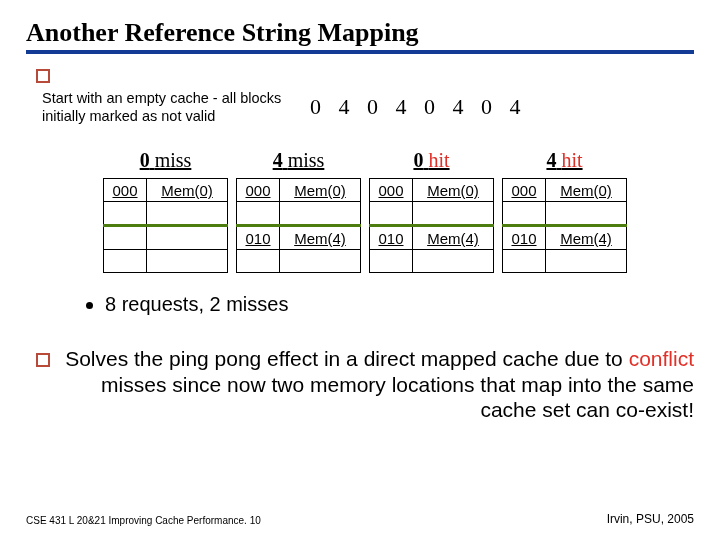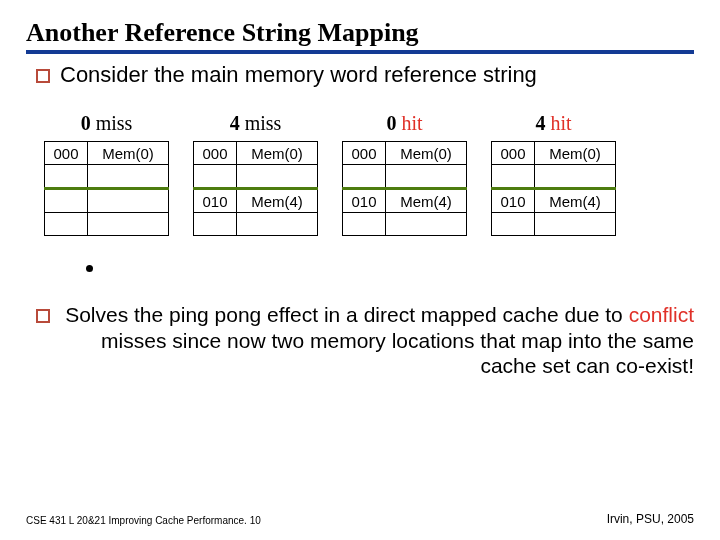--- a/index.html
+++ b/index.html
@@ -56,23 +56,24 @@
     width: 250px;
   }
   .ref-string {
     font-family: "Times New Roman", Times, serif;
     font-size: 22px;
     letter-spacing: 6px;
     margin-left: 18px;
   }
   .tables-row {
     display: flex;
-    justify-content: flex-start;
+    justify-content: center;
     margin: 24px 8px 0 18px;
-    gap: 24px;
+    gap: 8px;
+    text-decoration: underline;
   }
   .tcol {
     display: flex;
     flex-direction: column;
     align-items: center;
   }
   .thead {
     font-family: "Times New Roman", Times, serif;
     font-size: 20px;
     margin-bottom: 6px;
@@ -140,23 +141,26 @@
 </style>
 </head>
 <body>
 
 <div class="slide">
 
   <h1 class="title">Another Reference String Mapping</h1>
 
   <div class="row-main">
     <span class="bullet-sq"></span>
-    <span class="main-text">Consider the main memory word reference string</span>
-  </div>
-
+  </div>
+
+  <div class="subline">
+    <div class="sub-left">Start with an empty cache - all blocks initially marked as not valid</div>
+    <div class="ref-string">0 4 0 4 0 4 0 4</div>
+  </div>
 
   <div class="tables-row">
 
     <div class="tcol">
       <div class="thead">
         <b>0</b>&nbsp;<span>miss</span>
       </div>
       <table class="ct">
         <tbody>
             <tr>
@@ -254,20 +258,21 @@
               <td class="dat"></td>
             </tr>
       </tbody>
         </table>
     </div>
 
   </div>
 
   <div class="requests-line">
     <span class="bullet-dot"></span>
+    <span>8 requests, 2 misses</span>
   </div>
 
   <div class="solve-block">
     <span class="bullet-sq"></span>
     <span class="solve-text">
       <span>Solves the ping pong effect in a direct mapped cache due to </span><span class="conflict">conflict</span><span> misses since now two memory locations that map into the same cache set can co-exist!</span>
     </span>
   </div>
 
   <div class="footer-left">CSE 431  L 20&amp;21 Improving Cache Performance. 10</div>

